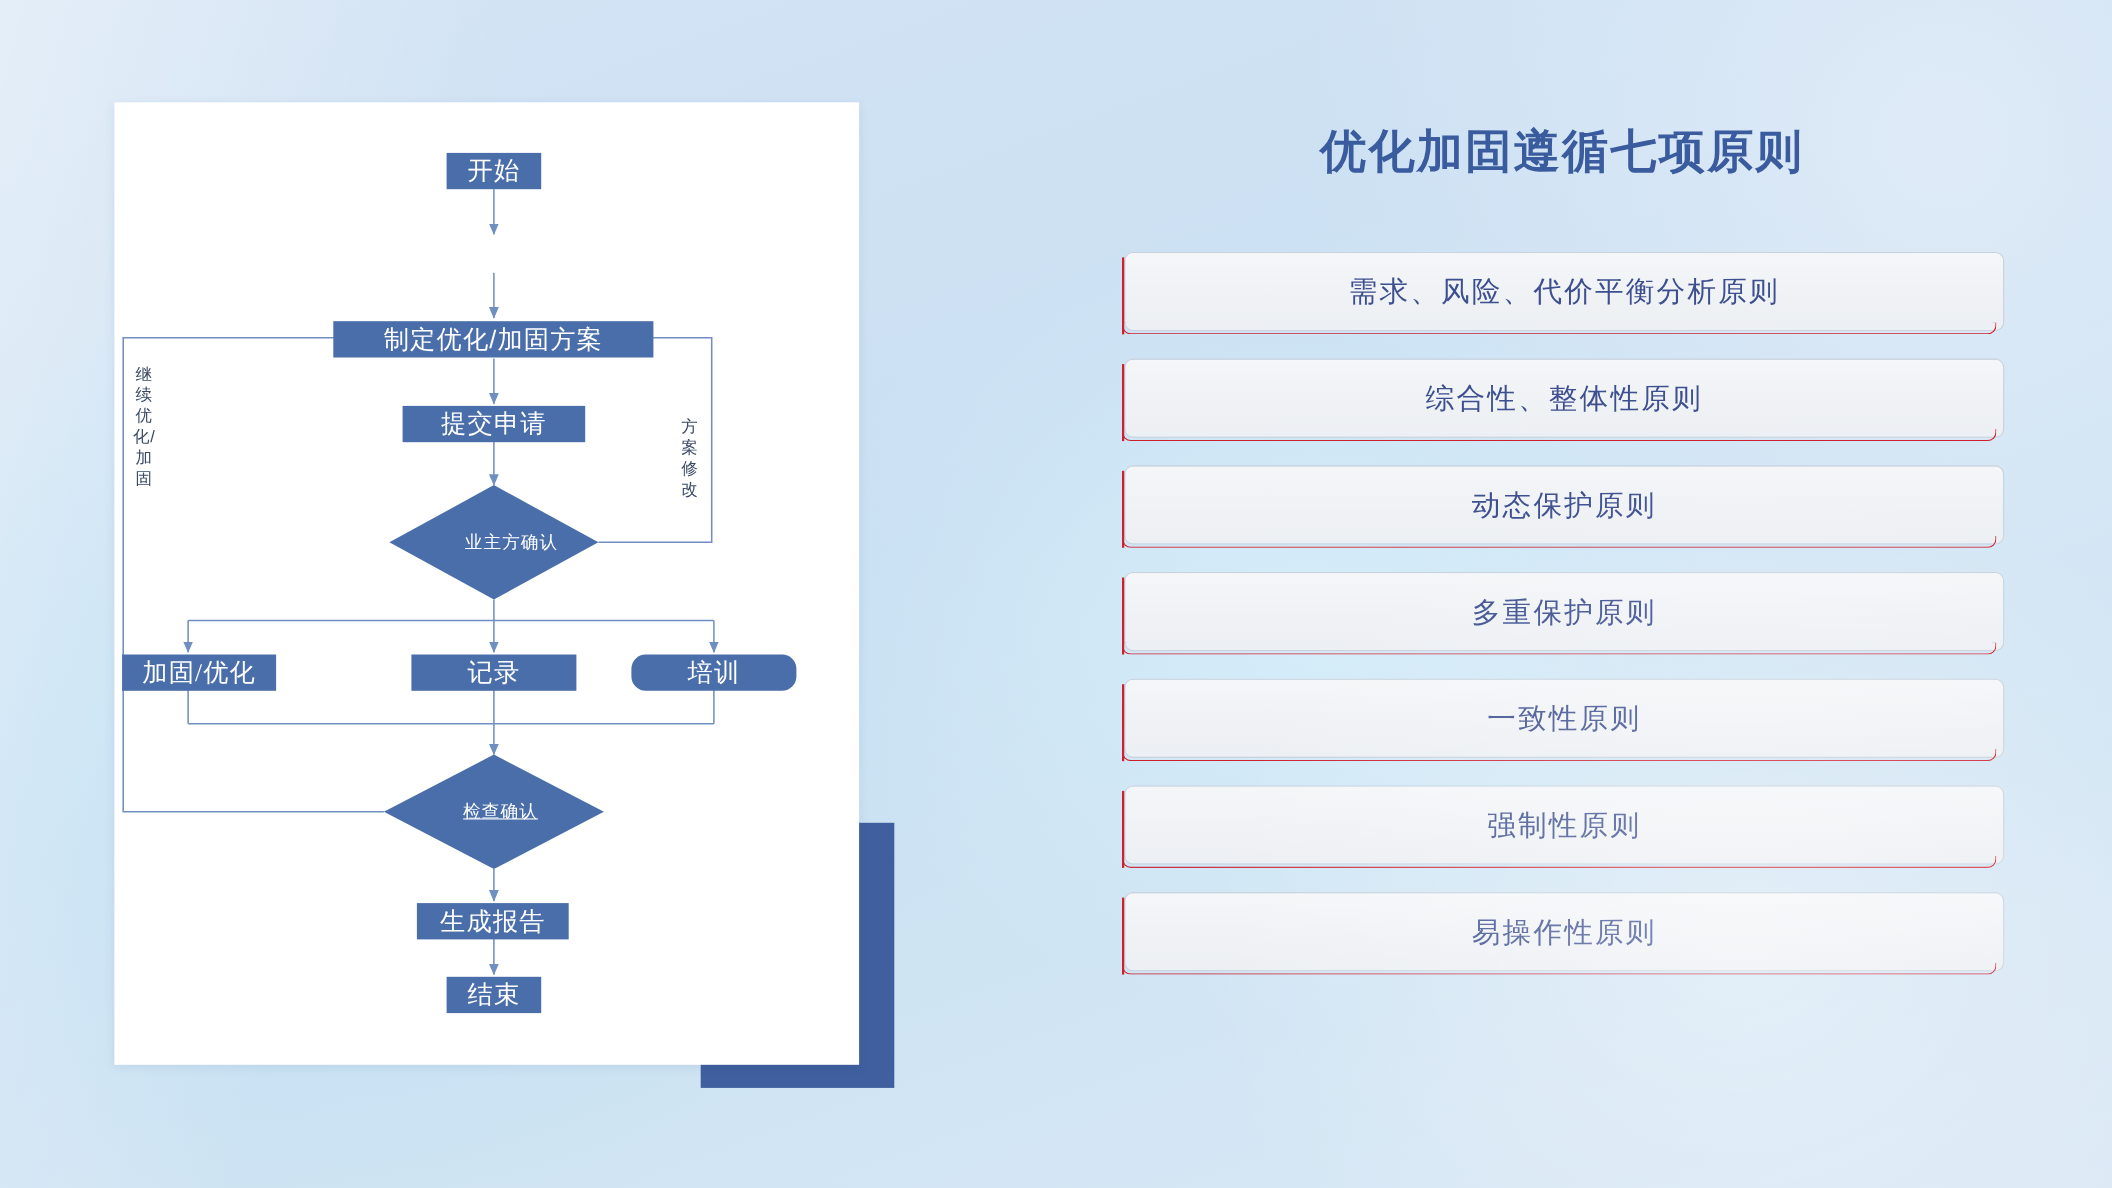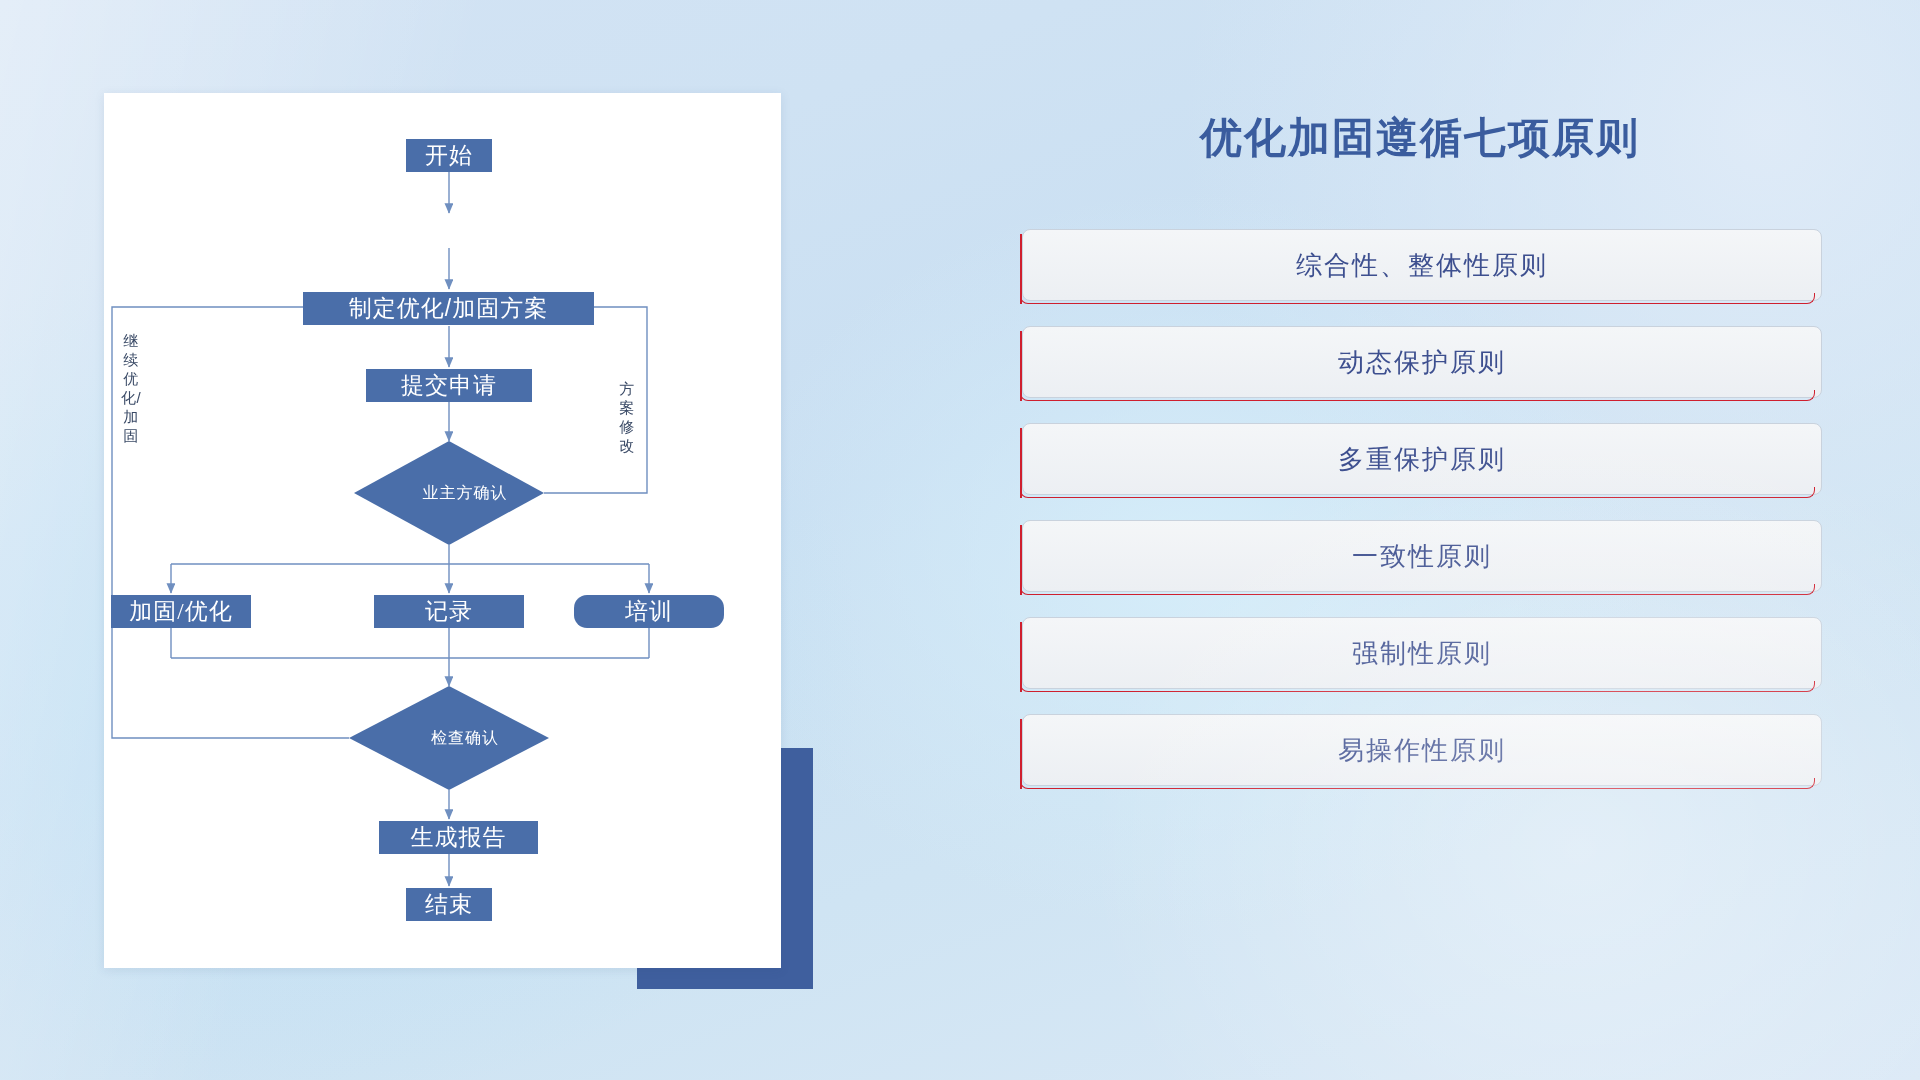--- a/index.html
+++ b/index.html
@@ -219,34 +219,35 @@
     <div class="node small" style="left:262px; top:276px; width:166px;">提交申请</div>
 
     <div class="diamond-label" style="left:295px; top:390px; width:100px;">业主方确认</div>
 
     <div class="node small" style="left:7px; top:502px; width:140px;font-family:Liberation Serif, serif;">加固/优化</div>
 
     <div class="node small" style="left:270px; top:502px; width:150px;">记录</div>
 
     <div class="node small" style="left:470px; top:502px; width:150px;border-radius:13px;">培训</div>
 
-    <div class="diamond-label" style="left:295px; top:635px; width:100px;">检查确认</div>
-
-    <div class="node small" style="left:275px; top:728px; width:159px;text-align:right;">生成报告</div>
+    <div class="diamond-label" style="left:285px; top:635px; width:100px;text-decoration:underline;">检查确认</div>
+
+    <div class="node small" style="left:275px; top:728px; width:138px;text-align:right;">生成报告</div>
 
     <div class="node small" style="left:302px; top:795px; width:86px;">结束</div>
 
     <div class="side-label" style="left:17px; top:238px;">继续优化/加固</div>
 
     <div class="side-label" style="left:513px; top:238px;margin-top:48px;">方案修改</div>
   </div>
 
   <div class="right-title">优化加固遵循七项原则</div>
 
   <div class="principle-list">
+    <div class="principle">需求、风险、代价平衡分析原则</div>
     <div class="principle">综合性、整体性原则</div>
     <div class="principle">动态保护原则</div>
     <div class="principle">多重保护原则</div>
     <div class="principle">一致性原则</div>
     <div class="principle">强制性原则</div>
     <div class="principle">易操作性原则</div>
   </div>
 
 </div>
 

